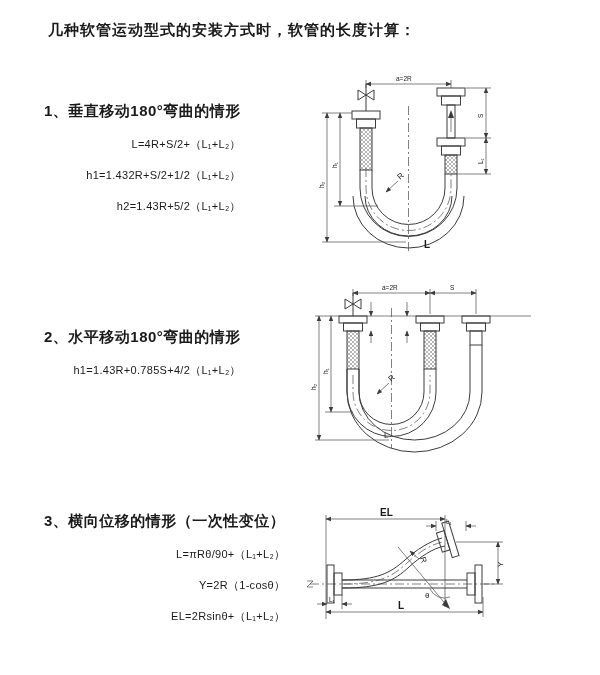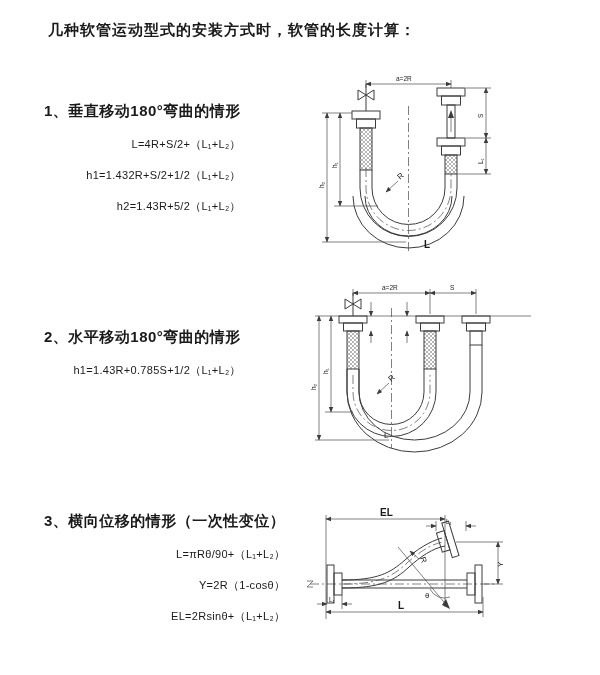--- a/index.html
+++ b/index.html
@@ -48,21 +48,21 @@
   <div class="formulas">
     <div class="formula">L=4R+S/2+（L₁+L₂）</div>
     <div class="formula">h1=1.432R+S/2+1/2（L₁+L₂）</div>
     <div class="formula">h2=1.43R+5/2（L₁+L₂）</div>
   </div>
 </div>
 
 <div class="section" id="section-2">
   <div class="section-heading">2、水平移动180°弯曲的情形</div>
   <div class="formulas">
-    <div class="formula">h1=1.43R+0.785S+1/2（L₁+L₂）</div>
+    <div class="formula">h1=1.43R+0.785S+4/2（L₁+L₂）</div>
   </div>
 </div>
 
 <div class="section" id="section-3">
   <div class="section-heading">3、横向位移的情形（一次性变位）</div>
   <div class="formulas">
     <div class="formula">L=πRθ/90+（L₁+L₂）</div>
     <div class="formula">Y=2R（1-cosθ）</div>
     <div class="formula">EL=2Rsinθ+（L₁+L₂）</div>
   </div>

